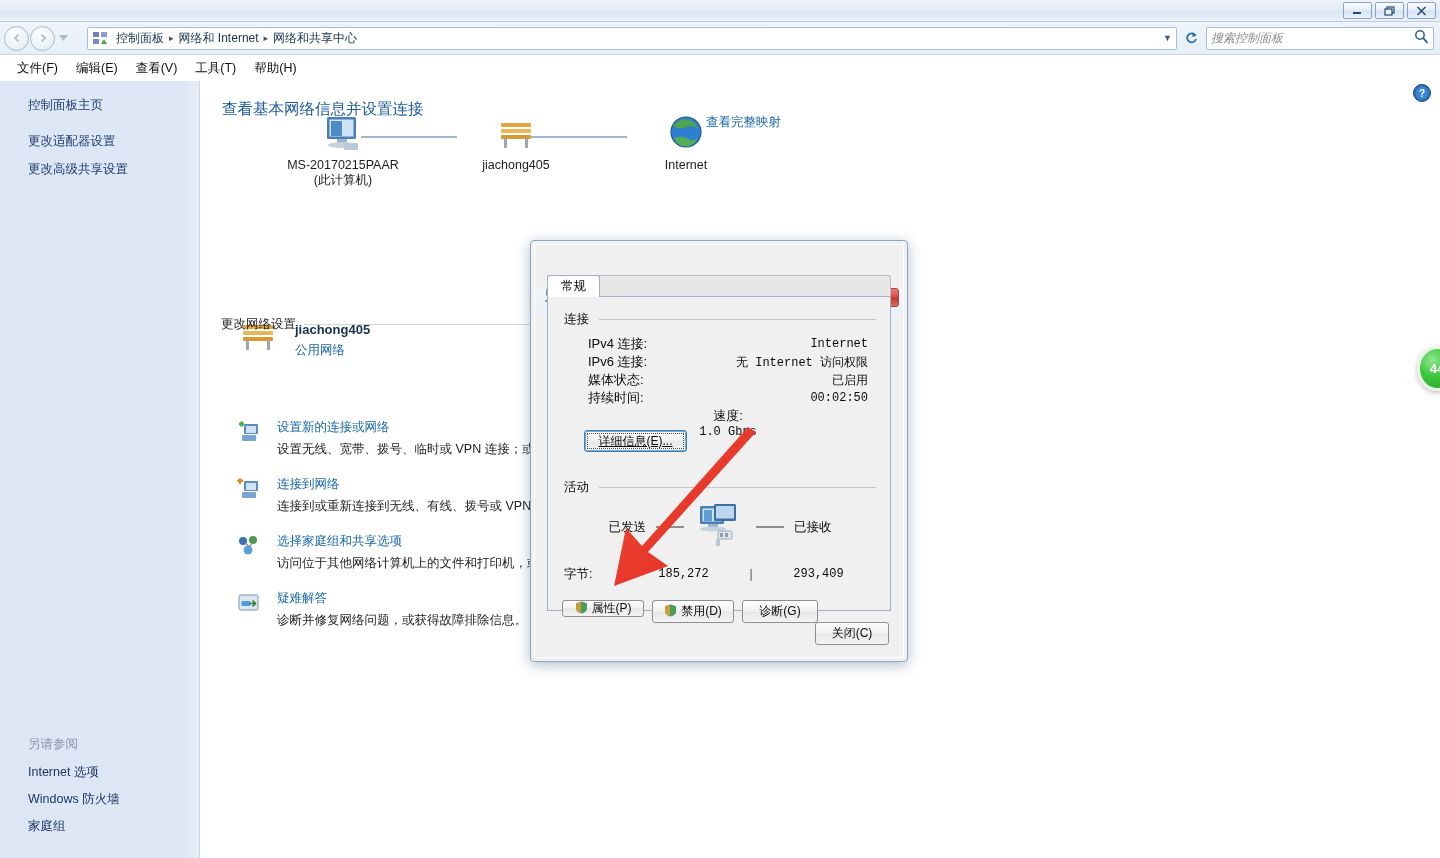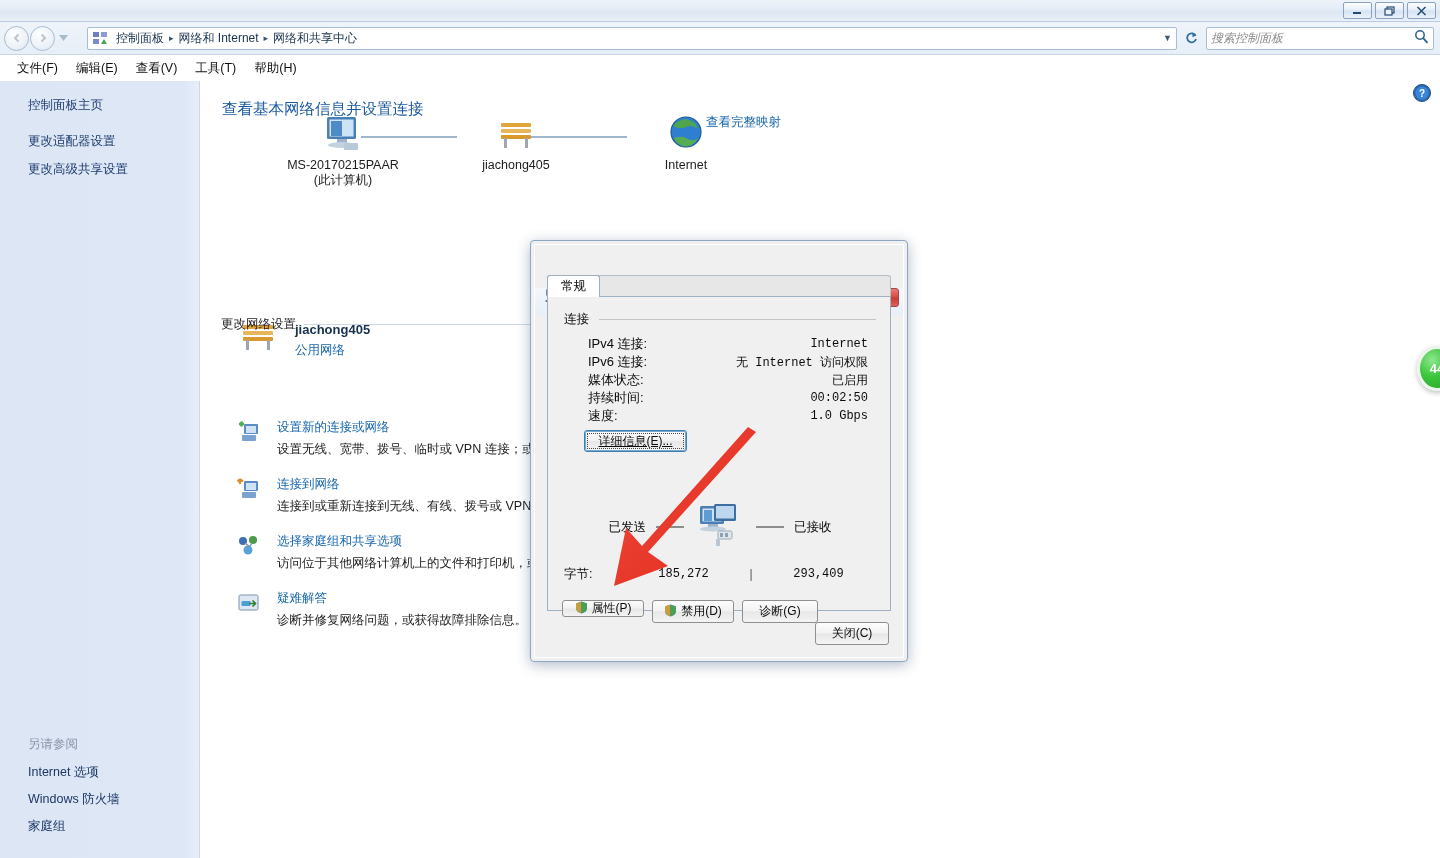--- a/index.html
+++ b/index.html
@@ -525,27 +525,31 @@
             <span class="v">无 Internet 访问权限</span>
           </div>
           <div class="frow" style="top:74px;gap:48px;">
             <span class="k">媒体状态:</span>
             <span class="v">已启用</span>
           </div>
           <div class="frow" style="top:92px;">
             <span class="k">持续时间:</span>
             <span class="v">00:02:50</span>
           </div>
-          <div class="frow" style="top:110px;">
+          <div class="frow" style="top:110px;flex-direction:column;">
             <span class="k">速度:</span>
             <span class="v">1.0 Gbps</span>
           </div>
 
           <div class="btn focus" style="position:absolute; left:36px; top:133px; width:103px; height:22px;text-decoration:underline;">详细信息(E)...</div>
 
+          <div class="grp" style="top:182px;">
+            <span class="gl">活动</span>
+            <span class="gr"></span>
+          </div>
 
           <div class="activity-row" style="top:208px; height:44px;">
             <span style="flex:1"></span>
             <span class="act-label">已发送</span>
             <span class="act-dash" style="margin:0 10px;"></span>
             <span>
               <svg width="52" height="48" viewBox="0 0 52 48">
                 <rect x="6" y="4" width="24" height="18" rx="1.5" fill="#4a7fb5"></rect>
                 <rect x="8.5" y="6.5" width="19" height="13" fill="#cfe3f7"></rect>
                 <path d="M10 19 L10 8 L18 8 L18 19 Z" fill="#4a8fcf" opacity=".85"></path>

